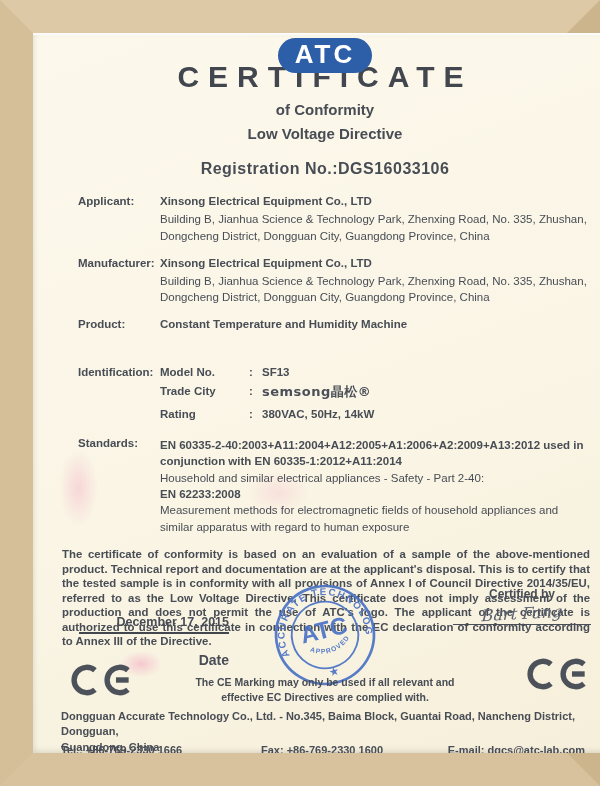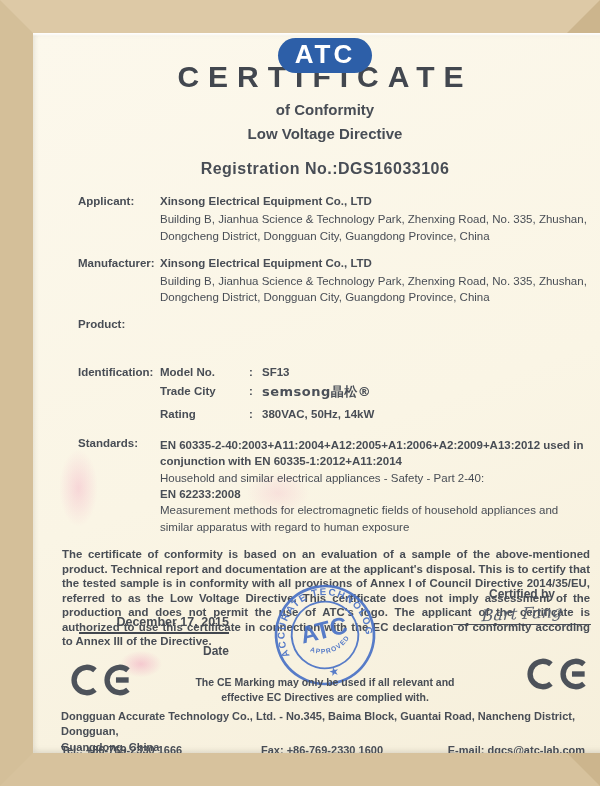--- a/index.html
+++ b/index.html
@@ -72,21 +72,21 @@
   .certified-label { font-size:12px; font-weight:bold; }
   .signature { margin-top:3px; font-family:"DejaVu Serif", serif; font-style:italic;
     font-size:16px; color:#59606e; transform:rotate(-3deg) skewX(-6deg); }
   .sig-line { margin-top:1px; border-bottom:1.5px solid #4a4f57; }
 
   .stamp { position:absolute; top:20px; left:50%; transform:translateX(-50%) rotate(-14deg); opacity:.92; }
 
   .date-block { position:absolute; left:46px; top:52px; width:150px; text-align:right; }
   .date-value { font-size:12.5px; font-weight:bold; padding-bottom:3px;
     border-bottom:2px solid #42474f; }
-  .date-label { margin-top:10px; font-size:12px; font-weight:bold; }
+  .date-label { margin-top:18px; font-size:14px; font-weight:bold; }
 
   .ce { position:absolute; }
   .ce-left { left:36px; top:96px; }
   .ce-right { right:26px; top:90px; }
   .ce-note { position:absolute; left:0; right:0; top:112px; text-align:center;
     font-size:10.5px; font-weight:bold; line-height:1.4; }
 
   .footer-addr { position:absolute; left:28px; right:24px; top:146px;
     font-size:11px; font-weight:bold; line-height:1.4; }
   .contact { position:absolute; left:28px; right:24px; top:181px;
@@ -134,20 +134,21 @@
           <div class="party-name">Xinsong Electrical Equipment Co., LTD</div>
           <div class="addr">
             <div>Building B, Jianhua Science &amp; Technology Park, Zhenxing Road, No. 335, Zhushan,</div>
             <div>Dongcheng District, Dongguan City, Guangdong Province, China</div>
           </div>
         </div>
       </div>
 
       <div class="row" style="margin-bottom:28px;">
         <div class="row-label">Product:</div>
+        <div class="row-value bold">Constant Temperature and Humidity Machine</div>
       </div>
 
       <div class="row" style="margin-bottom:10px;margin-top:36px;">
         <div class="row-label">Identification:</div>
         <div class="row-value">
           <div class="id-sub">
             <div class="id-name">Model No.</div>
             <div class="id-colon">:</div>
             <div class="id-value">SF13</div>
           </div>

